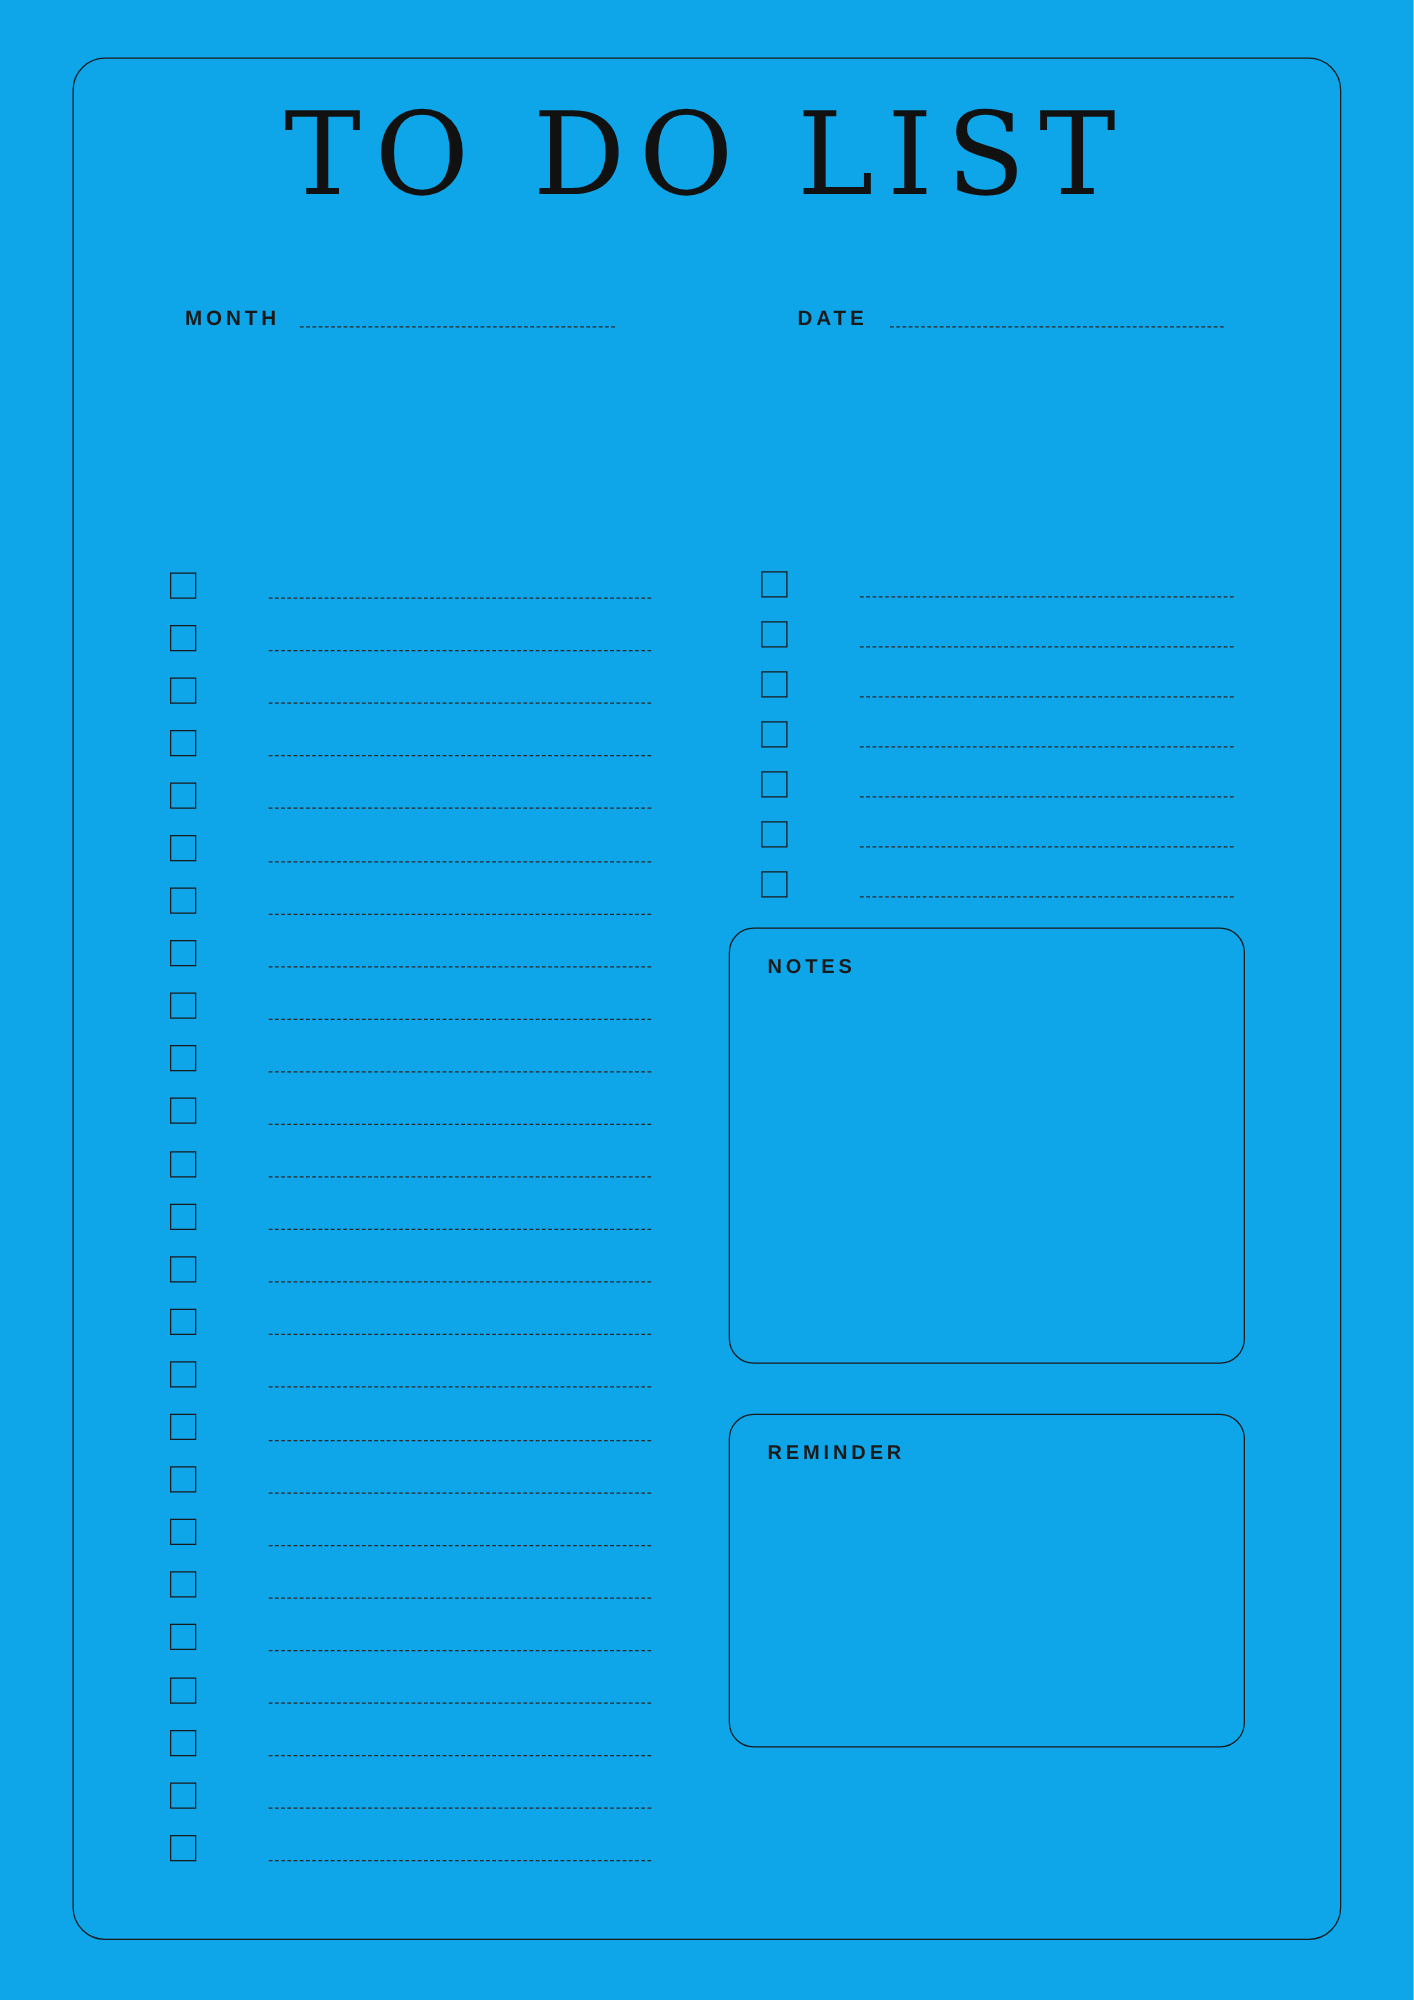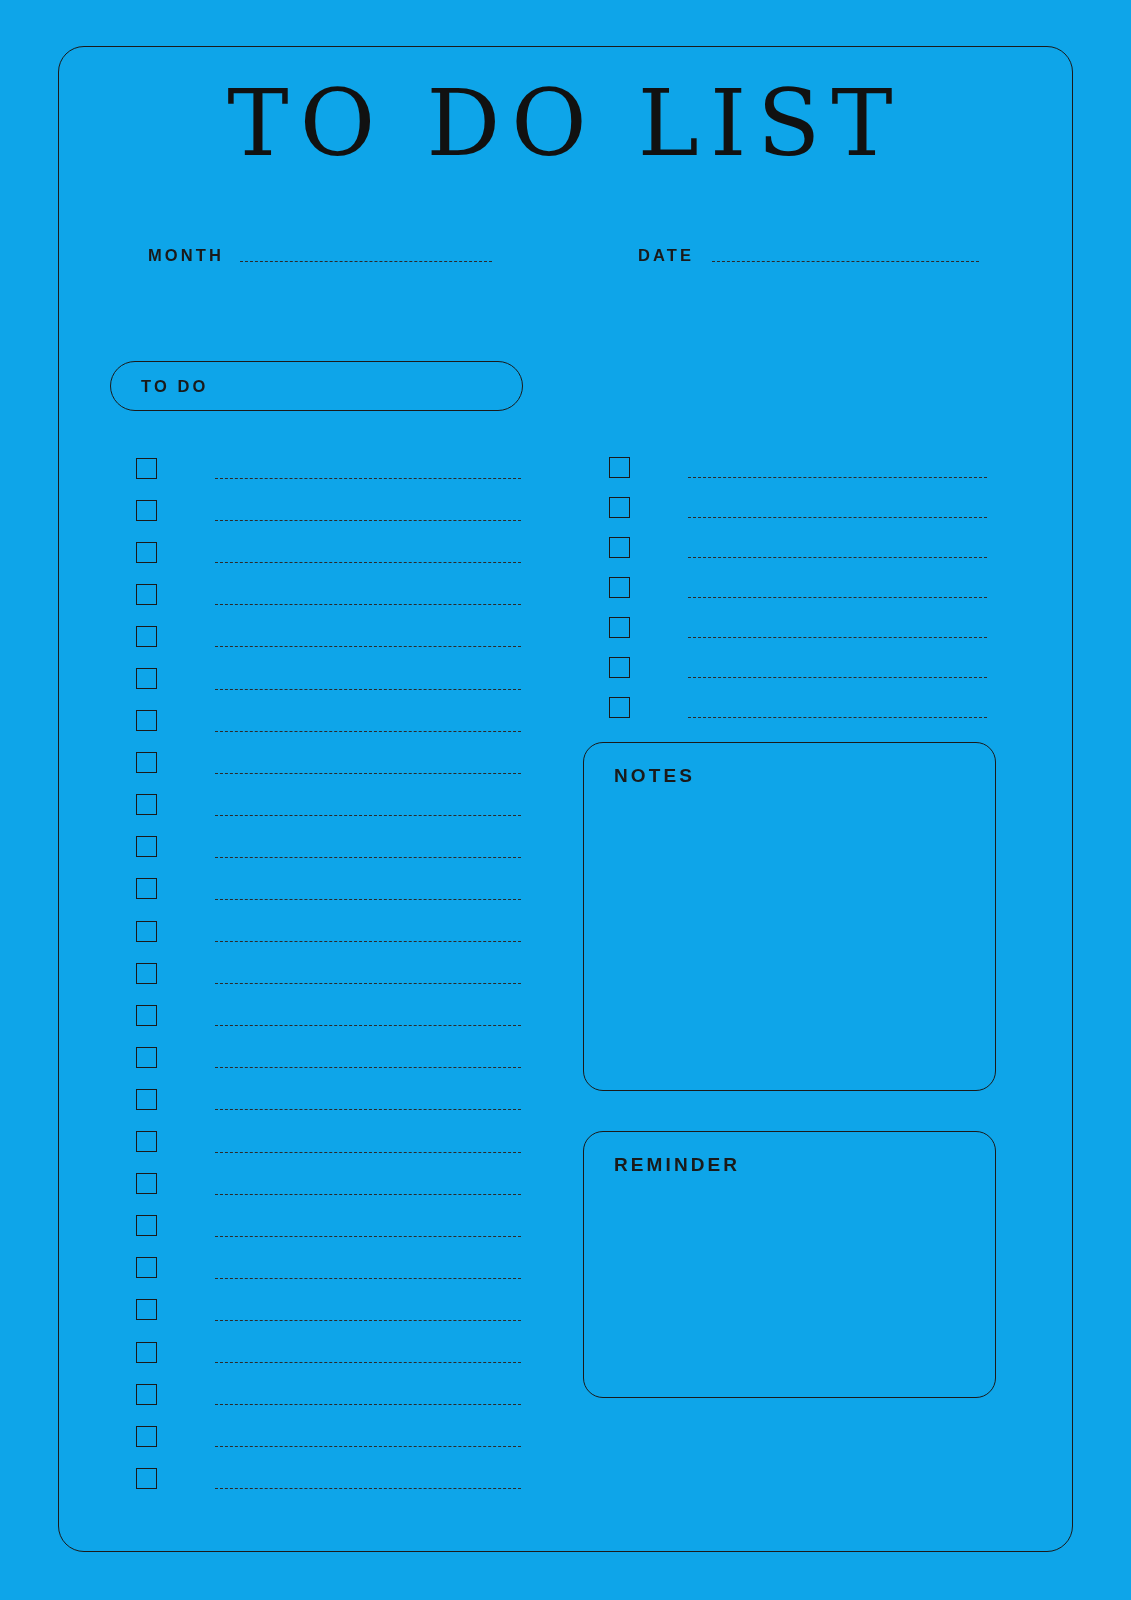--- a/index.html
+++ b/index.html
@@ -156,21 +156,21 @@
   .box {
     position: absolute;
     box-sizing: border-box;
     border: 1.6px solid #1a1a1a;
     border-radius: 20px;
   }
   .box-title {
     position: absolute;
     left: 30px;
     top: 22px;
-    font-size: 19px;
+    font-size: 16px;
     font-weight: 700;
     letter-spacing: 3.1px;
     color: #1a1a1a;
     white-space: nowrap;
   }
   .box-notes {
     left: 583px;
     top: 742px;
     width: 413px;
     height: 349px;
@@ -193,23 +193,20 @@
   <div class="field-row field-month">
     <span class="field-label">MONTH</span>
     <span class="field-dashes"></span>
   </div>
 
   <div class="field-row field-date">
     <span class="field-label">DATE</span>
     <span class="field-dashes"></span>
   </div>
 
-  <div class="pill pill-todo">
-    <span class="pill-label">TO DO</span>
-  </div>
 
 
   <div class="checklist todo-list" id="todo-list">
       <div class="check-row">
         <span class="checkbox"></span>
         <span class="rowline"></span>
       </div>
       <div class="check-row">
         <span class="checkbox"></span>
         <span class="rowline"></span>

